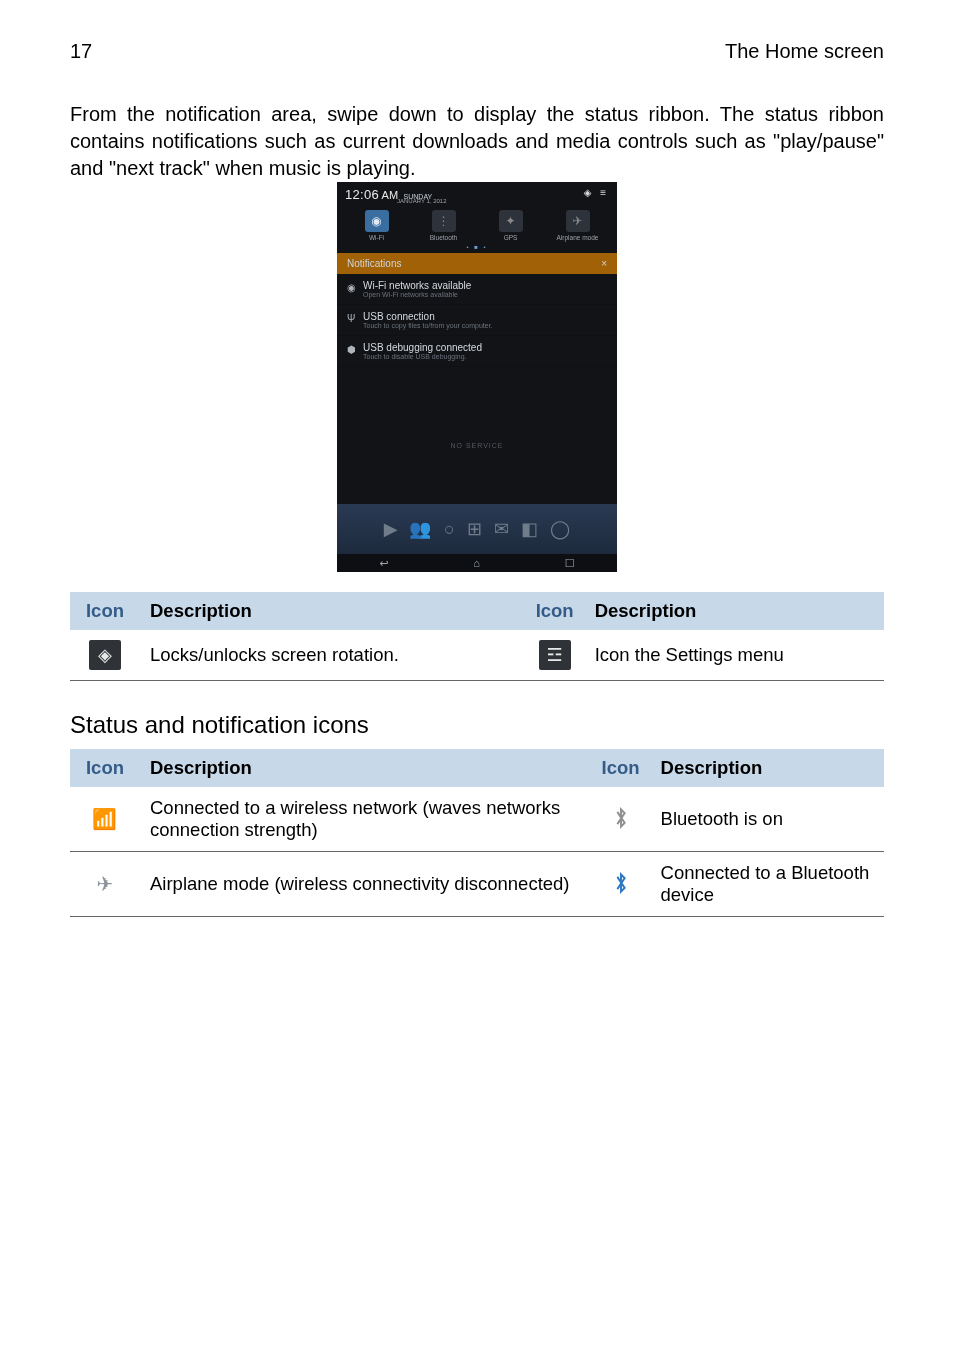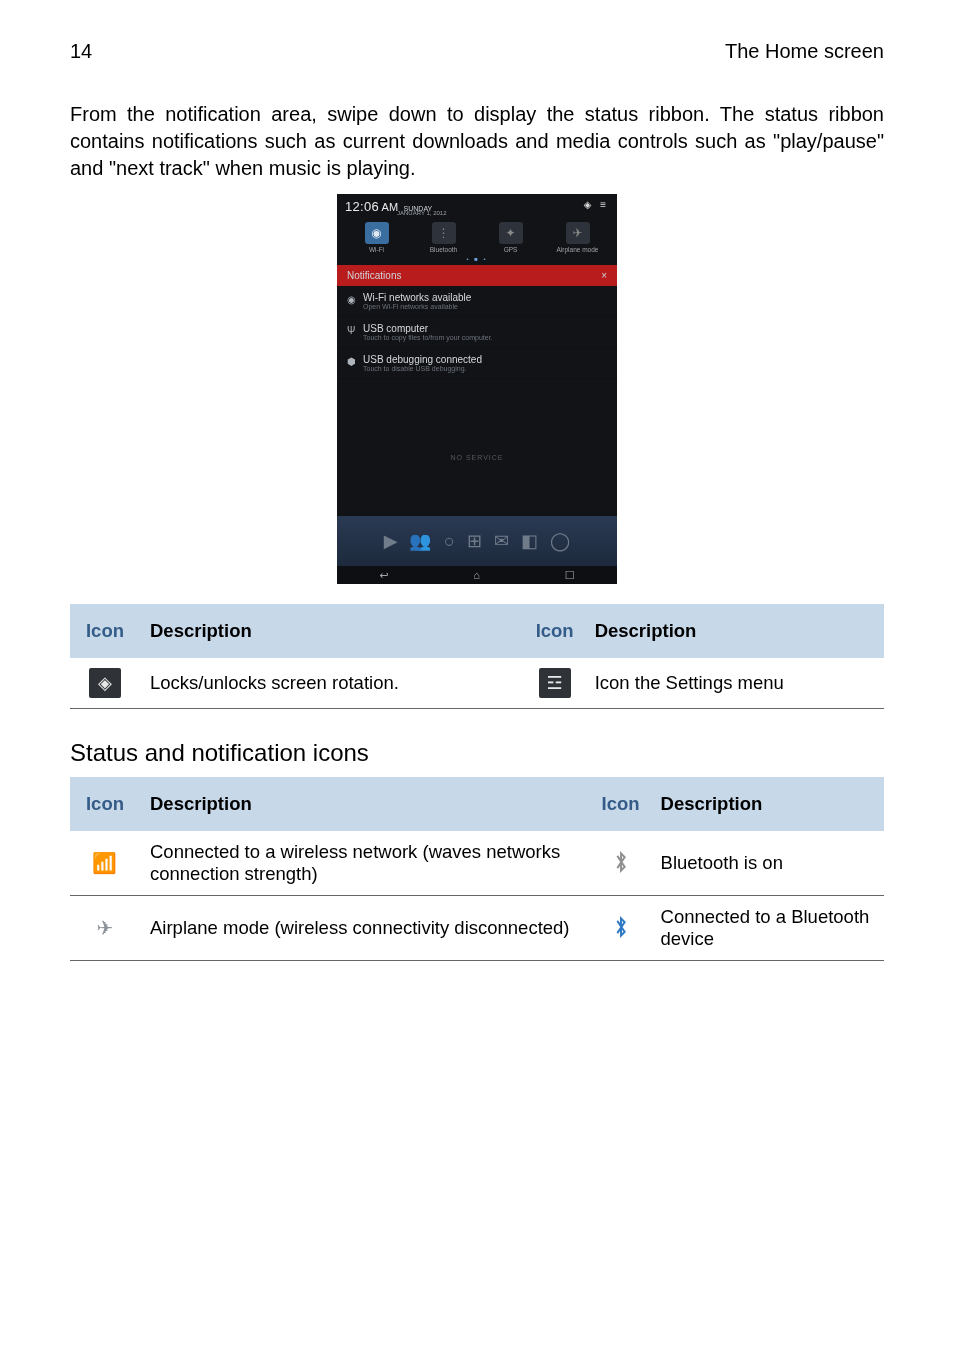--- a/index.html
+++ b/index.html
@@ -16,21 +16,21 @@
   .header-line {
     display: flex;
     justify-content: space-between;
     font-size: 20px;
     margin-bottom: 38px;
   }
   .intro {
     font-size: 20px;
     line-height: 1.35;
     text-align: justify;
-    margin-bottom: 12px;
+    margin-bottom: 0;
   }
   .shot-wrap {
     text-align: center;
     margin-bottom: 20px;
   }
   .shot {
     display: inline-block;
     width: 280px;
     height: 390px;
     background: #111316;
@@ -64,21 +64,21 @@
     border-radius: 3px;
     display: flex; align-items: center; justify-content: center;
     font-size: 12px; color: #888;
   }
   .qt.on .qb { background: #3b6ea0; color: #dfe9f4; }
   .dots { text-align: center; font-size: 6px; color: #6aa0d8; letter-spacing: 2px; padding: 1px 0 3px 0;}
   .nhdr {
     display: flex; justify-content: space-between;
     color: #cfd3d8; font-size: 10px;
     padding: 5px 10px;
-    background: #b91c1c;
+    background: #a16207;
   }
   .nrow {
     display: flex; align-items: flex-start;
     padding: 6px 10px;
     border-bottom: 1px solid #0e1012;
   }
   .nrow .nic { width: 16px; font-size: 10px; color: #aeb4bb; padding-top: 2px;}
   .nrow .ntx .t1 { font-size: 10px; color: #d6dadf; }
   .nrow .ntx .t2 { font-size: 7px; color: #6c727b; }
   .noserv {
@@ -105,21 +105,21 @@
 
   
   table.guide {
     width: 100%;
     border-collapse: collapse;
     font-size: 18.5px;
   }
   table.guide th {
     background: #c7d8e9;
     text-align: left;
-    padding: 16px 10px;
+    padding: 8px 10px;
     font-weight: bold;
     margin-left: 32px;
   }
   table.guide th:nth-child(1),
   table.guide th:nth-child(3) { color: #355c88; }
   table.guide td {
     padding: 10px 10px;
     vertical-align: middle;
     border-bottom: 1px solid #666;
   }
@@ -151,21 +151,21 @@
     font-style: italic;
     text-decoration: underline;
     margin: 8px 0 18px 28px;
   }
 </style>
 </head>
 <body>
 
 <div class="page">
   <div class="header-line">
-    <span>14</span>
+    <span>17</span>
     <span>The Home screen</span>
   </div>
 
   <div class="intro">From the  notification area, swipe down to display the status ribbon. The status ribbon contains notifications such as current downloads and media controls such as "play/pause" and "next track" when music is playing.</div>
 
   <div class="shot-wrap">
     <div class="shot">
       <div class="sb">
         <span class="time">12:06</span>
         <span style="font-size:11px;">AM</span>
@@ -187,21 +187,21 @@
       <div class="nrow">
         <div class="nic">◉</div>
         <div class="ntx">
           <div class="t1">Wi-Fi networks available</div>
           <div class="t2">Open Wi-Fi networks available</div>
         </div>
       </div>
       <div class="nrow">
         <div class="nic">Ψ</div>
         <div class="ntx">
-          <div class="t1">USB computer</div>
+          <div class="t1">USB connection</div>
           <div class="t2">Touch to copy files to/from your computer.</div>
         </div>
       </div>
       <div class="nrow">
         <div class="nic">⬢</div>
         <div class="ntx">
           <div class="t1">USB debugging connected</div>
           <div class="t2">Touch to disable USB debugging.</div>
         </div>
       </div>

